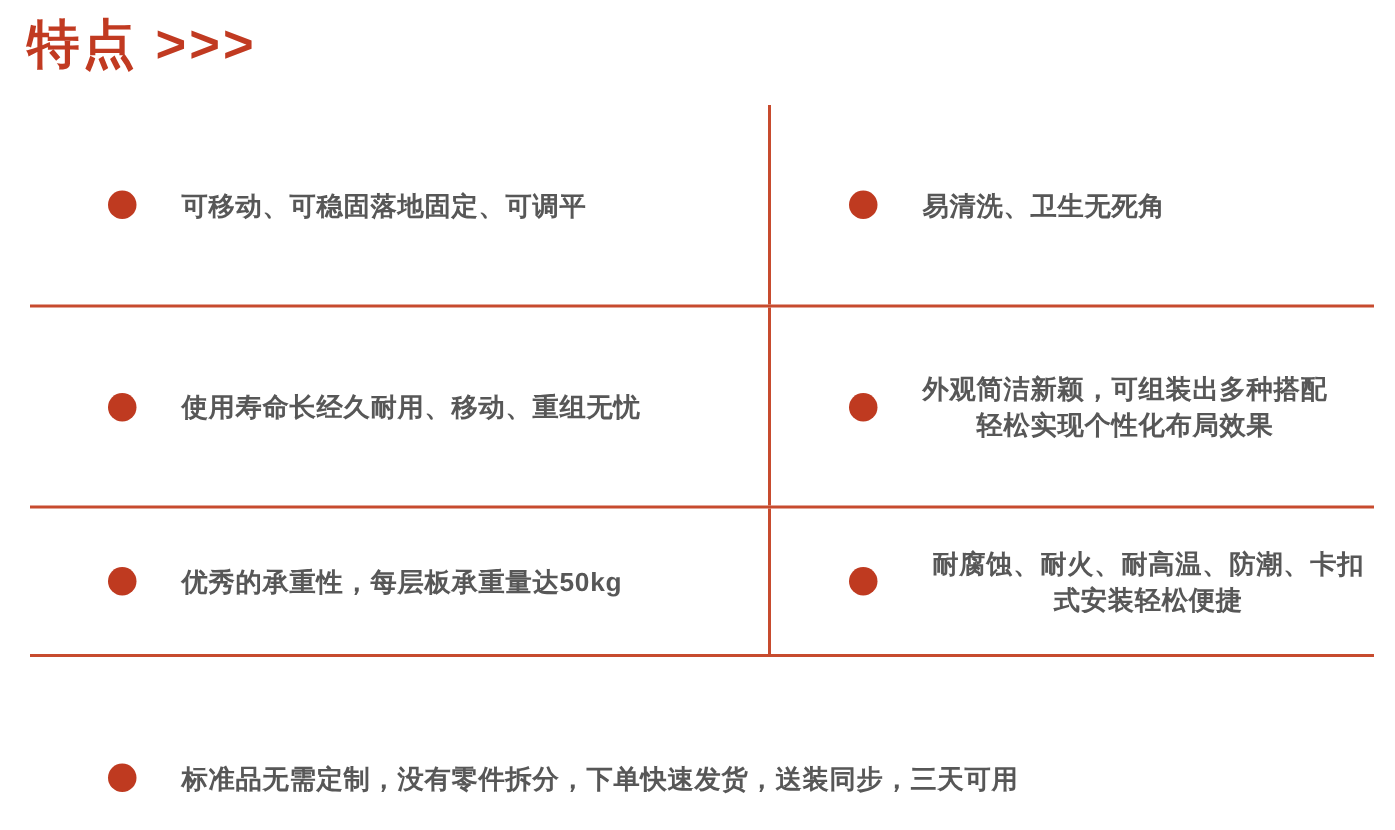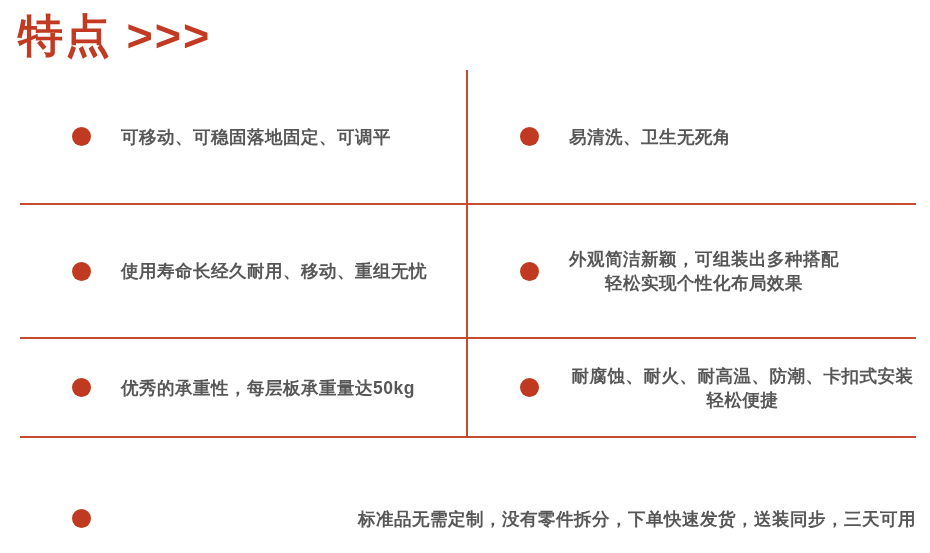--- a/index.html
+++ b/index.html
@@ -15,36 +15,37 @@
   .page {
     position: relative;
     width: 930px;
     height: 553px;
     background: #ffffff;
   }
   .page-title {
     position: absolute;
     left: 18px;
     top: 6px;
-    font-size: 45px;
+    font-size: 35px;
     font-weight: 800;
     letter-spacing: 2px;
     color: #c13a21;
     white-space: nowrap;
   }
   .features-grid {
     position: absolute;
     left: 20px;
     top: 70px;
     width: 896px;
   }
   .feature-row {
     display: flex;
     border-bottom: 2px solid #c74b2e;
     box-sizing: border-box;
+    gap: 46px;
   }
   .feature-row.r1 { height: 135px; }
   .feature-row.r2 { height: 134px; }
   .feature-row.r3 { height: 99px; }
   .feature-cell {
     display: flex;
     align-items: center;
     box-sizing: border-box;
     padding-left: 52px;
   }
@@ -69,21 +70,20 @@
     position: absolute;
     left: 20px;
     top: 474px;
     width: 896px;
     height: 79px;
     display: flex;
     align-items: center;
     box-sizing: border-box;
     padding-left: 52px;
     padding-top: 10px;
-    justify-content: space-between;
   }
 </style>
 </head>
 <body>
 
 <div class="page">
 
   <div class="page-title">特点 &gt;&gt;&gt;</div>
 
   <div class="features-grid">

